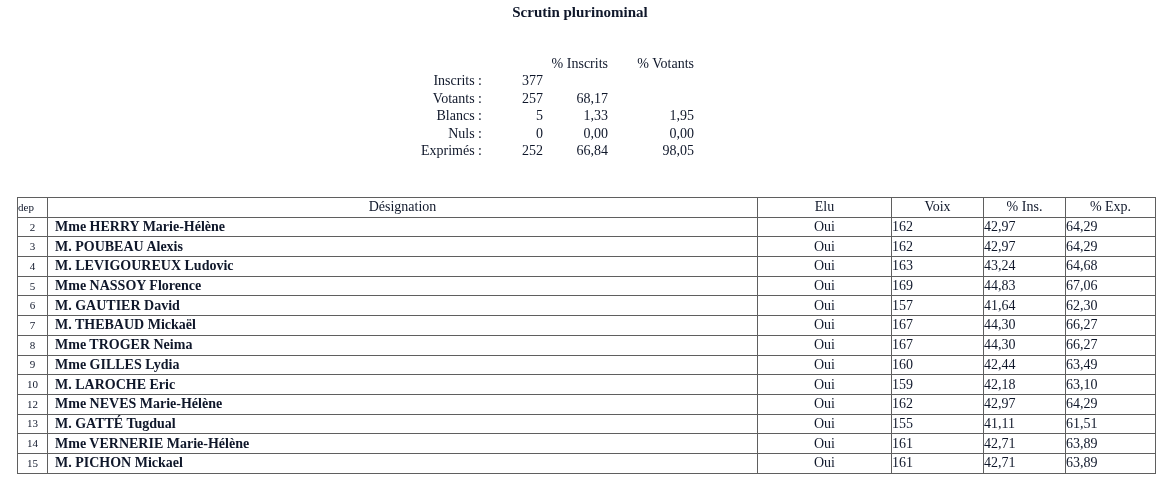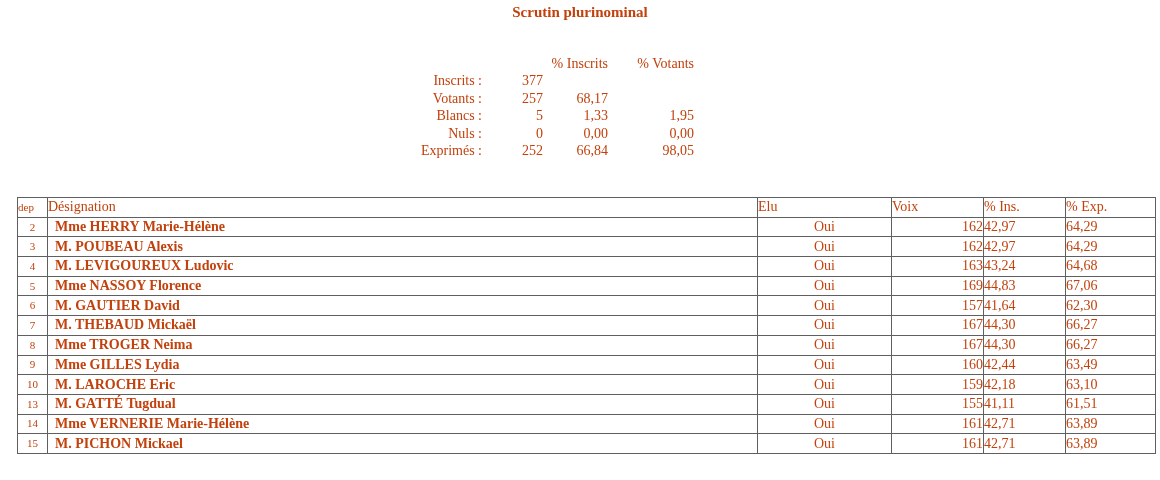--- a/index.html
+++ b/index.html
@@ -1,20 +1,20 @@
 <!DOCTYPE html>
 <html><head>
 <meta charset="utf-8">
 <style>
   html,body { margin:0; padding:0; background:#ffffff; }
   .page {
     position:relative; width:1160px; height:480px;
     background:#ffffff; overflow:hidden;
     font-family:"Liberation Serif", serif;
-    color:#c2410c;
+    color:#0f172a;
   }
   
   .titles {
     position:absolute; top:-13px; left:0; width:100%;
     text-align:center; font-weight:bold; font-size:15px; line-height:17px;
   }
   .titles div { white-space:nowrap; }
 
   
   .summary {
@@ -43,25 +43,25 @@
     font-size:14px; font-weight:normal; line-height:1;
     white-space:nowrap; overflow:hidden;
   }
   .results col.c-dep  { width:30px; }
   .results col.c-name { width:710px; }
   .results col.c-elu  { width:134px; }
   .results col.c-voix { width:92px; }
   .results col.c-ins  { width:82px; }
   .results col.c-exp  { width:90px; }
   .results .h-dep  { font-size:11px; text-align:left; }
-  .results .h-mid  { text-align:left;margin-top:32px; }
+  .results .h-mid  { text-align:center;margin-top:32px; }
   .results td.dep  { font-size:11px; text-align:center; }
   .results td.name { text-align:left; padding-left:7px;font-weight:bold; }
   .results td.elu  { text-align:center; }
-  .results td.voix { text-align:right; }
+  .results td.voix { }
   .results td.ins, .results td.exp { }
 </style>
 </head>
 <body>
 
 <div class="page">
 
   <div class="titles">
     <div>1er tour</div>
     <div>Scrutin plurinominal</div>
@@ -221,20 +221,28 @@
           <tr>
             <td class="dep">10</td>
             <td class="name">M. LAROCHE Eric</td>
             <td class="elu">Oui</td>
             <td class="voix">159</td>
             <td class="ins">42,18</td>
             <td class="exp">63,10</td>
           </tr>
 
 
+          <tr>
+            <td class="dep">12</td>
+            <td class="name">Mme NEVES Marie-Hélène</td>
+            <td class="elu">Oui</td>
+            <td class="voix">162</td>
+            <td class="ins">42,97</td>
+            <td class="exp">64,29</td>
+          </tr>
 
           <tr>
             <td class="dep">13</td>
             <td class="name">M. GATTÉ Tugdual</td>
             <td class="elu">Oui</td>
             <td class="voix">155</td>
             <td class="ins">41,11</td>
             <td class="exp">61,51</td>
           </tr>
 

